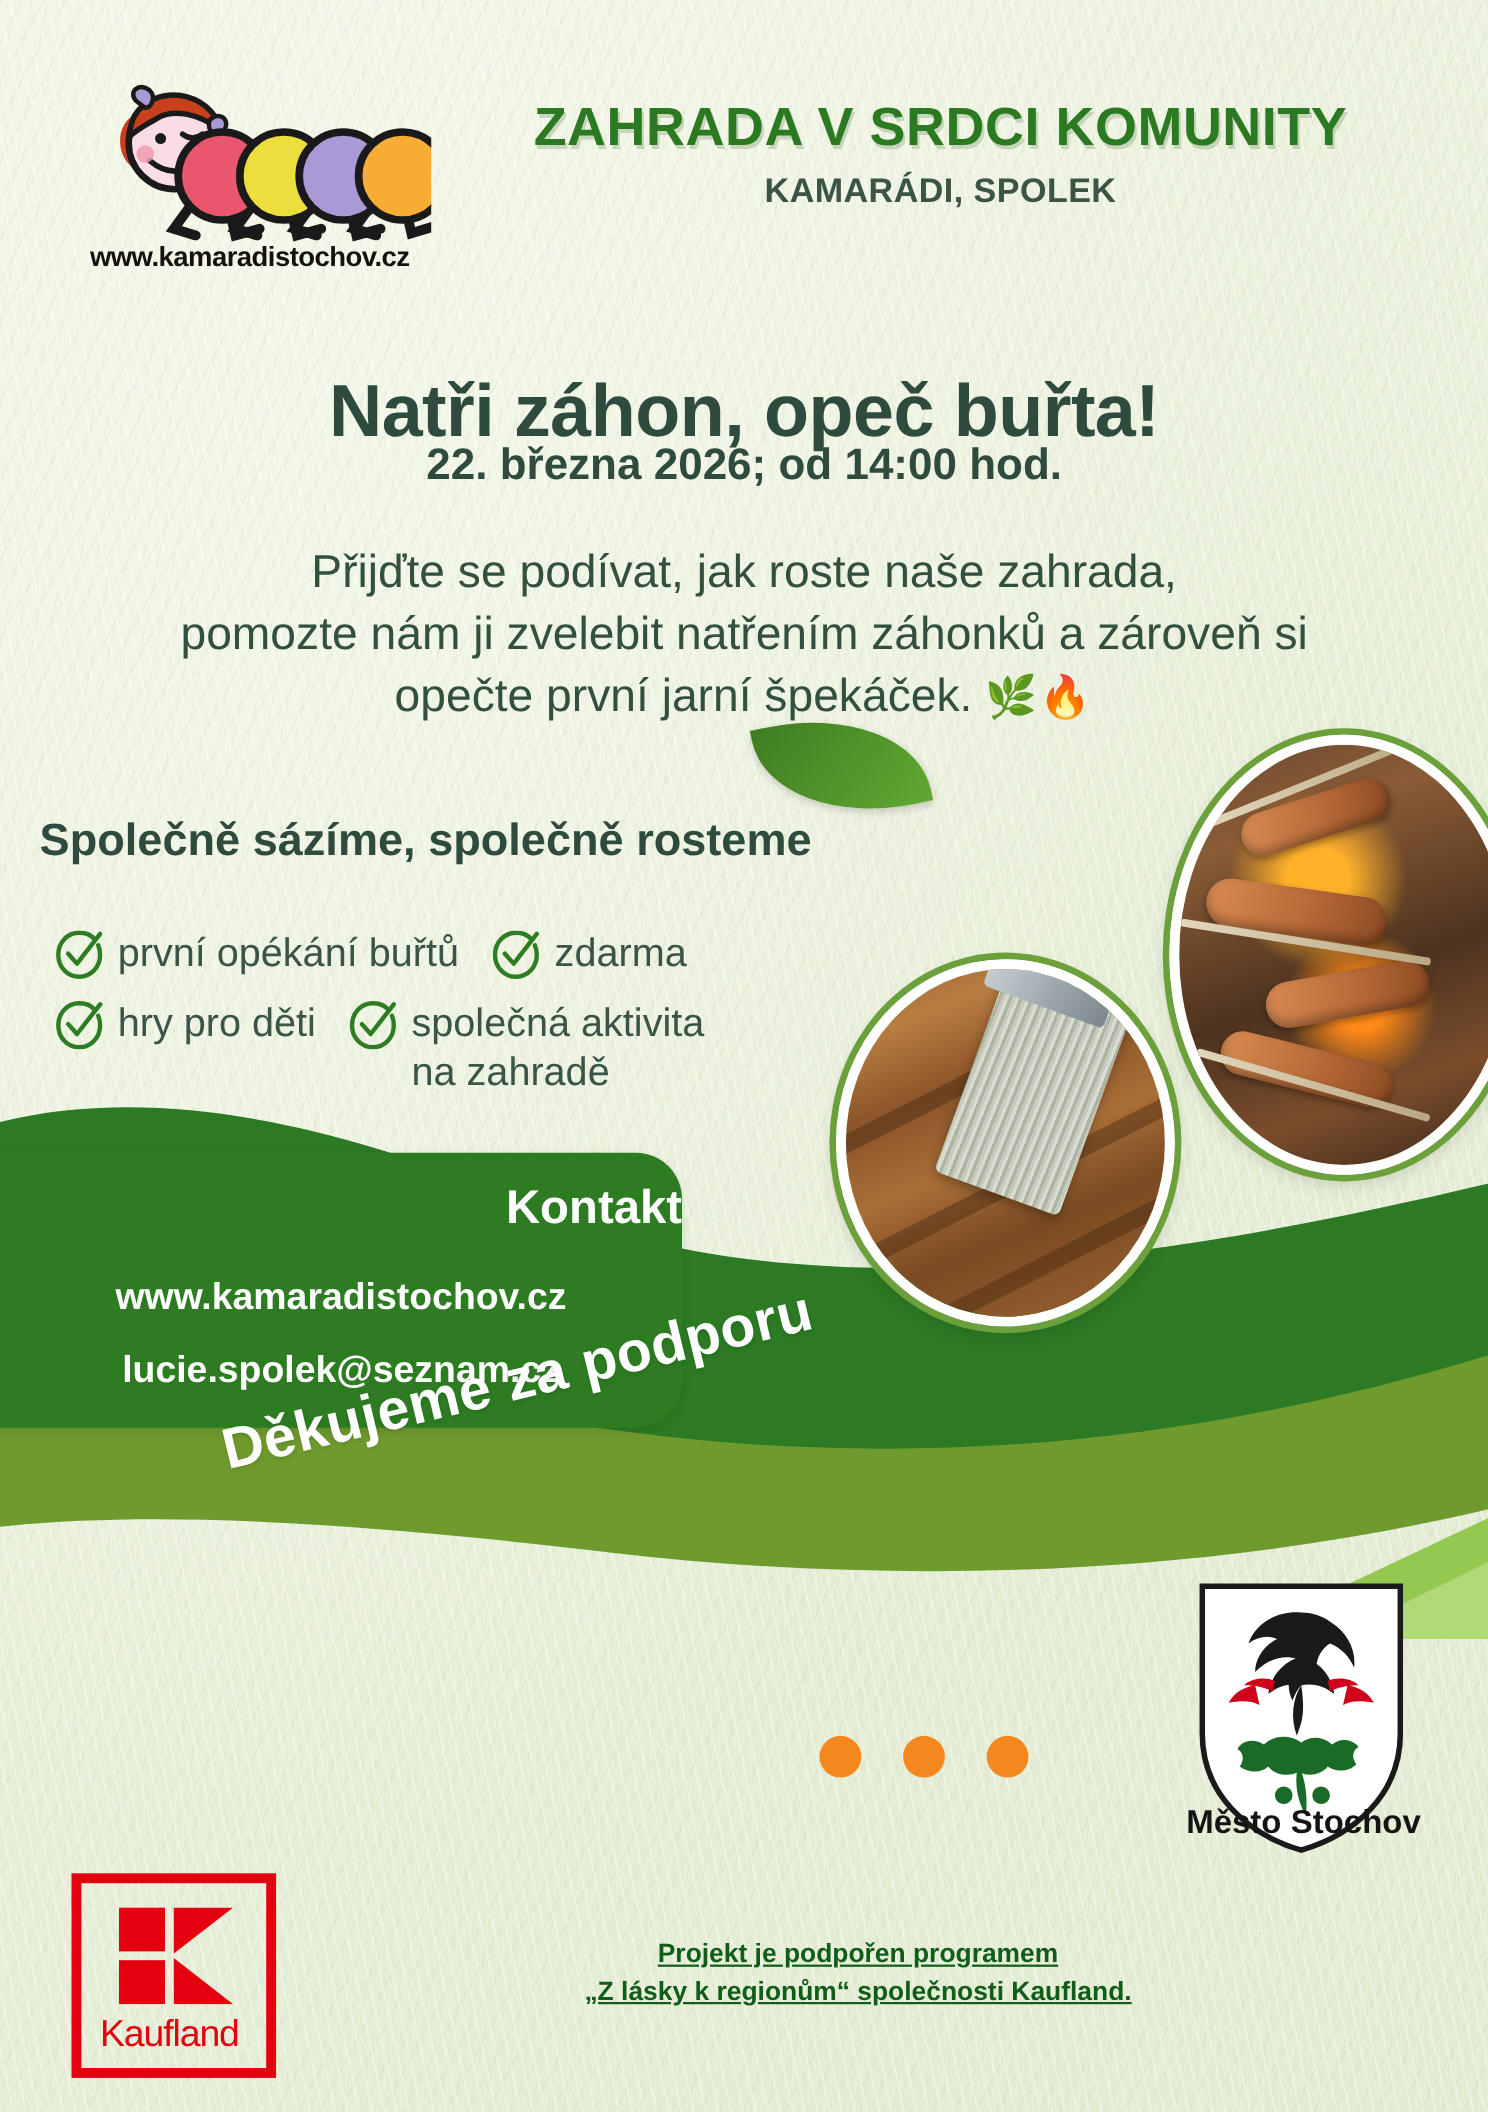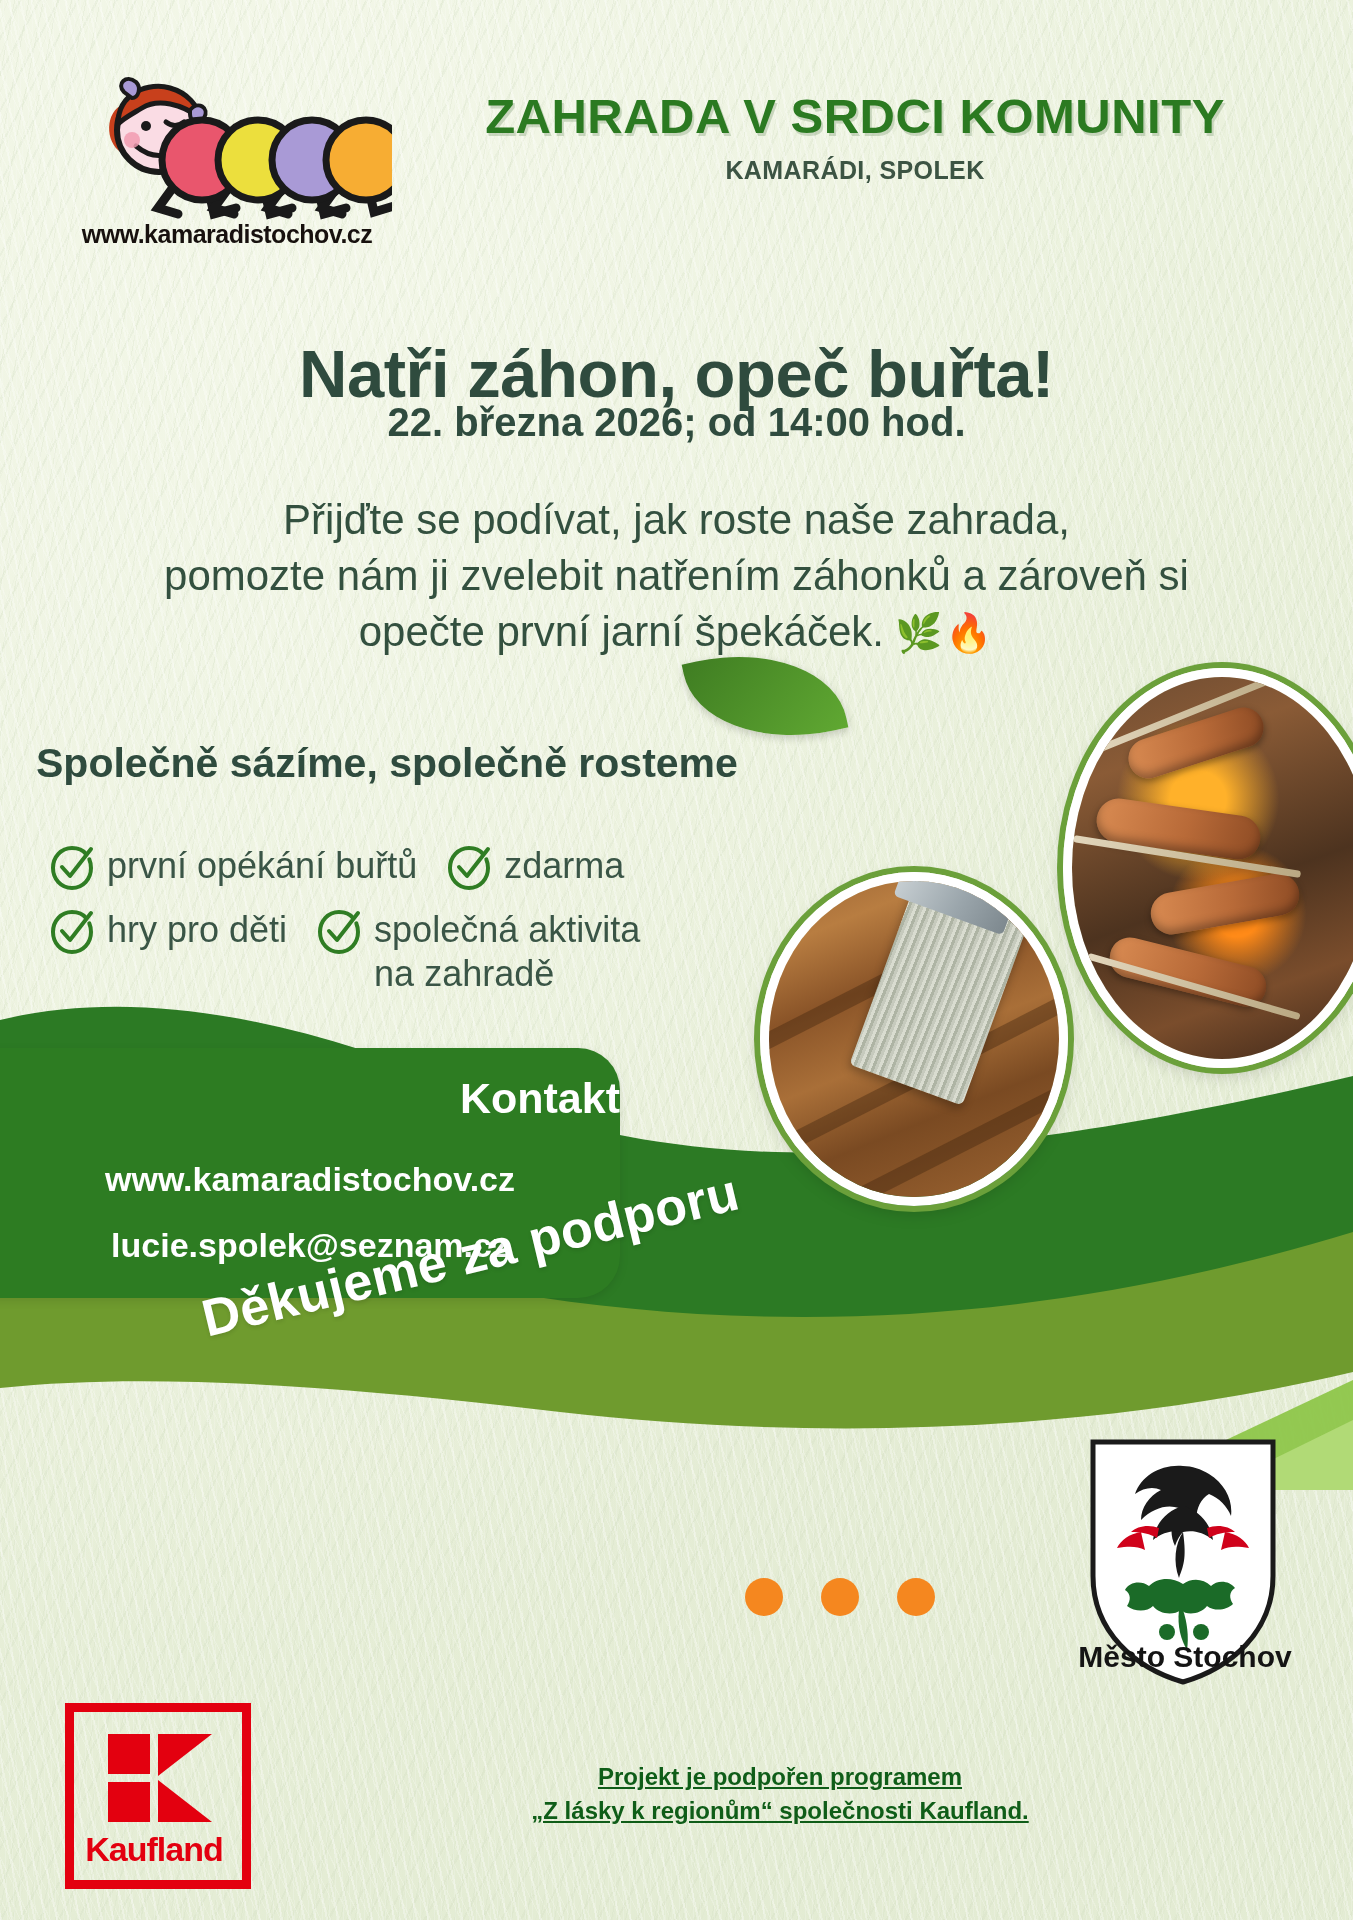--- a/index.html
+++ b/index.html
@@ -39,21 +39,21 @@
     position:absolute;left:0;top:152px;width:330px;text-align:center;
     font-weight:bold;font-size:25px;color:#17110e;letter-spacing:-.5px;
   }
   .header-title{
     position:absolute;left:420px;top:30px;width:870px;text-align:center;
     font-size:49px;font-weight:bold;color:#2b7a21;letter-spacing:.5px;
     text-shadow:2px 3px 0 rgba(150,175,140,.45);
   }
   .header-sub{
     position:absolute;left:420px;top:98px;width:870px;text-align:center;
-    font-size:25px;font-weight:bold;color:#3c5443;letter-spacing:.4px;
+    font-size:31px;font-weight:bold;color:#3c5443;letter-spacing:.4px;
   }
 
   
   .headline{
     position:absolute;left:0;top:310px;width:1353px;text-align:center;
     font-size:67px;font-weight:bold;color:#2f4b3e;letter-spacing:-.5px;margin-top:25px;
   }
   .dateline{
     position:absolute;left:0;top:400px;width:1353px;text-align:center;
     font-size:40px;font-weight:bold;color:#2f4b3e;
@@ -158,21 +158,21 @@
     font-size:30px;font-weight:bold;color:#141414;
   }
 
   .kaufland{
     position:absolute;left:65px;top:1703px;width:186px;height:186px;
     border:9px solid #e3000f;box-sizing:border-box;background:transparent;
   }
   .k-mark{position:absolute;left:34px;top:22px;width:106px;height:88px;}
   .k-word{
     position:absolute;left:0;top:118px;width:160px;text-align:center;
-    color:#e3000f;font-size:34px;font-weight:bold;letter-spacing:-1px;
+    color:#e3000f;font-size:34px;font-weight:normal;letter-spacing:-1px;
   }
 
   .footnote{
     position:absolute;left:330px;top:1760px;width:900px;text-align:center;
     color:#0f5d18;font-size:24px;font-weight:bold;line-height:1.4;text-decoration:underline;
   }
 </style>
 </head>
 <body>
 

